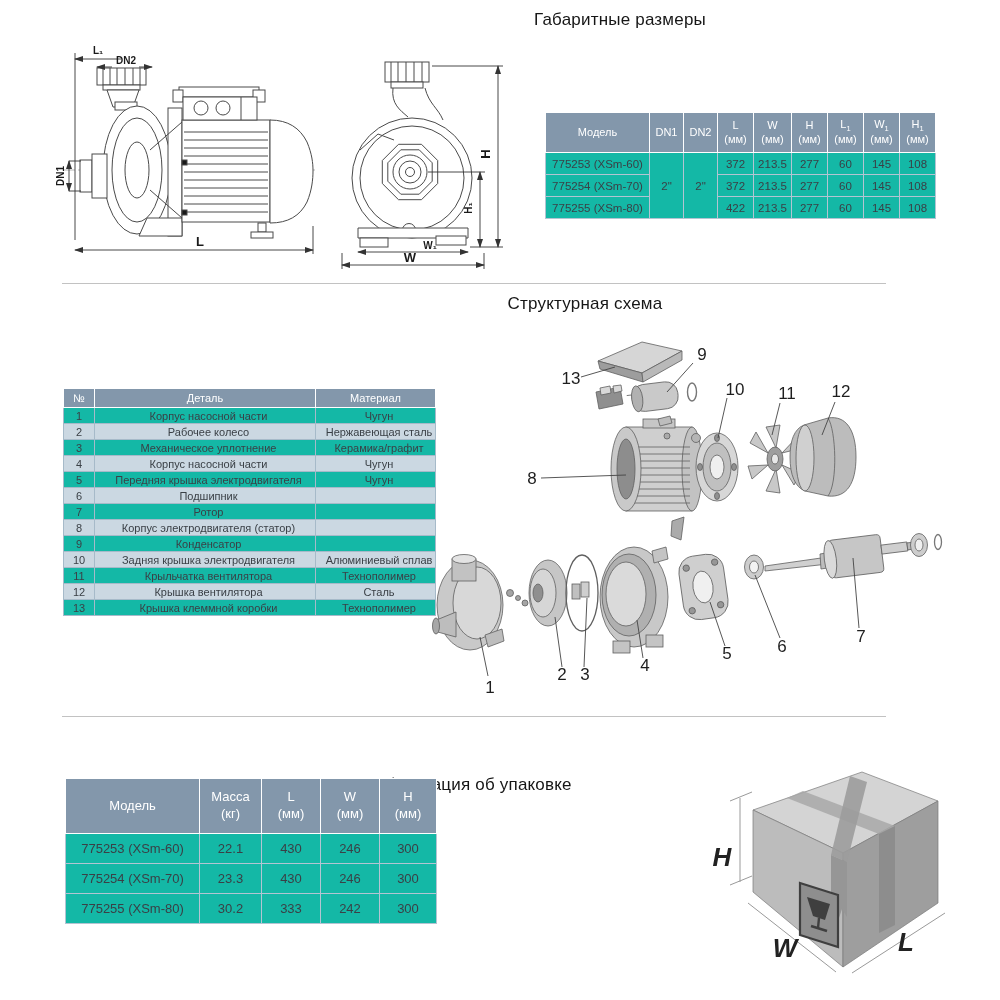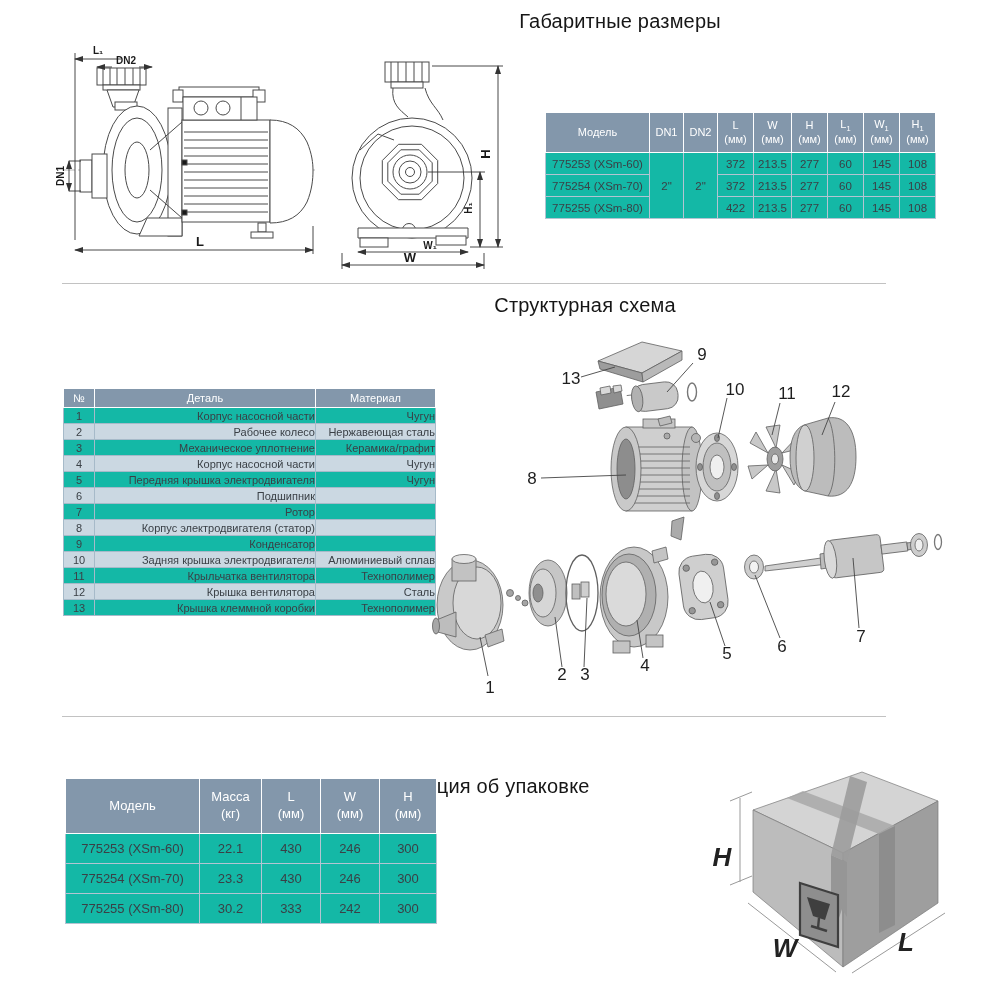--- a/index.html
+++ b/index.html
@@ -3,36 +3,36 @@
 <meta charset="utf-8">
 <style>
   :root{
     --hdr-bg:#8397ab; --row-alt:#cbd8e2; --grid:#b3c4d2; --grid2:#a6bac9;
     --body-text:#3a4046; --hdr-text:#ffffff; --ink:#4a4a4a;
   }
   *{box-sizing:border-box; margin:0; padding:0;}
   body{background:#ffffff; font-family:"Liberation Sans", sans-serif;}
   .page{position:relative; width:1000px; height:1000px; background:#fff; overflow:hidden;}
   .abs{position:absolute;}
-  .heading{position:absolute; transform:translateX(-50%); font-size:20px; color:#161616; letter-spacing:.2px; white-space:nowrap;}
+  .heading{position:absolute; transform:translateX(-50%); font-size:17px; color:#161616; letter-spacing:.2px; white-space:nowrap;}
   .divider{position:absolute; left:62px; width:824px; height:1px; background:#c2c2c2;}
 
   table{border-collapse:collapse; table-layout:fixed; position:absolute; background:#14b8a6;}
   th{background:var(--hdr-bg); color:var(--hdr-text); font-weight:400; border:1px solid #fff; padding:0; text-align:center; vertical-align:middle;}
   td{border:1px solid var(--grid); color:var(--body-text); text-align:center; vertical-align:middle; padding:0; overflow:hidden; white-space:nowrap;}
   sub{font-size:7.5px;}
 
   .t-dim{left:545px; top:112px; width:390px; font-size:11px;}
   .t-dim th{height:40px; line-height:1.25; font-size:11px;}
   .t-dim td{height:22px; font-size:11.5px;}
 
   .t-parts{left:63px; top:388px; width:372px; font-size:11px;}
   .t-parts th{height:19px;}
   .t-parts td{height:16px;}
-  .t-parts td.c-part,.t-parts td.c-mat{text-align:right; padding-left:7px;}
+  .t-parts td.c-part,.t-parts td.c-mat{text-align:center; padding-left:7px;}
   .t-parts tr.alt td{background:var(--row-alt);}
   .t-parts td{border-color:var(--grid2);}
 
   .t-pack{left:65px; top:778px; width:371px; font-size:13px;}
   .t-pack th{height:55px; line-height:1.3; font-size:13px;}
   .t-pack td{height:30px;}
 
   svg text{font-family:"Liberation Sans", sans-serif;}
   .dimlab{font-size:10px; font-weight:bold; fill:#1a1a1a;}
   .dimlab-lg{font-size:13px; font-weight:bold; fill:#1a1a1a;}

